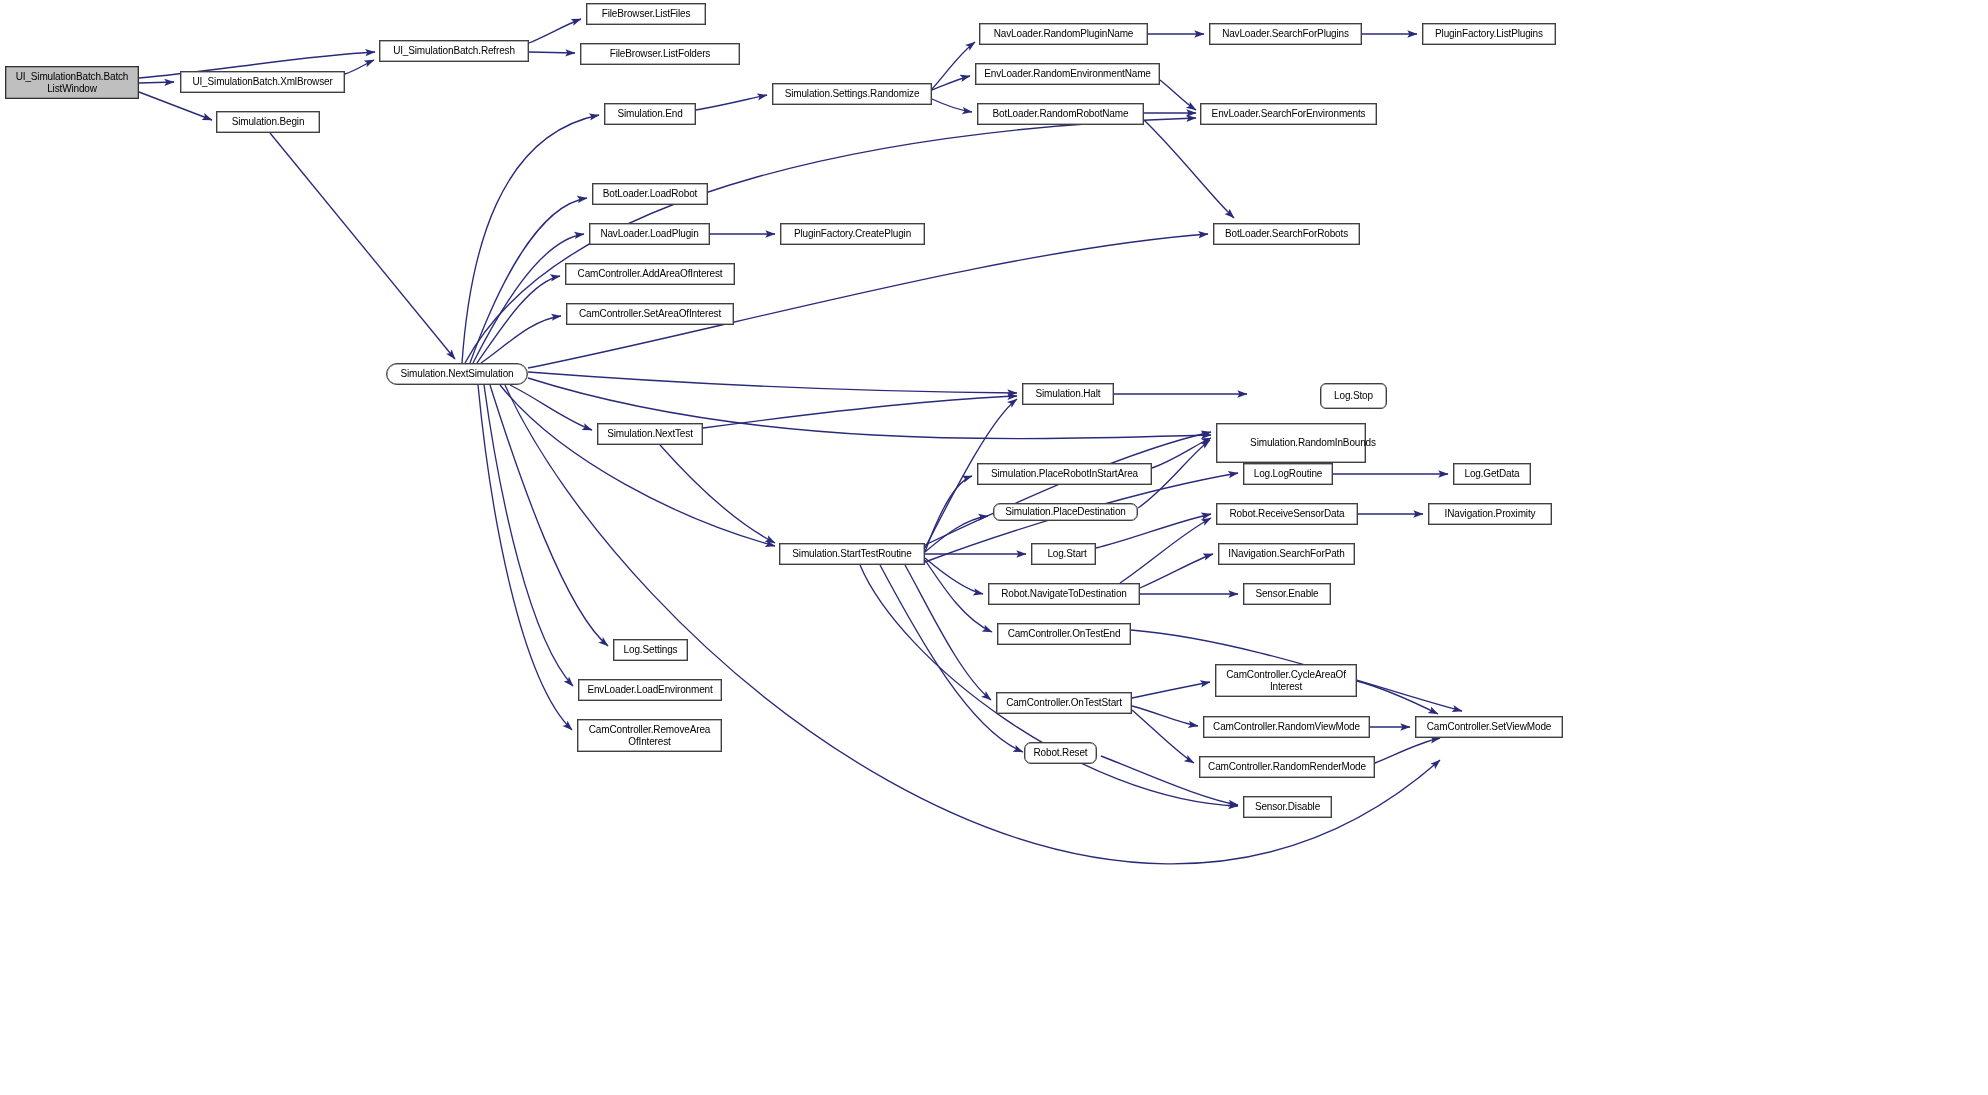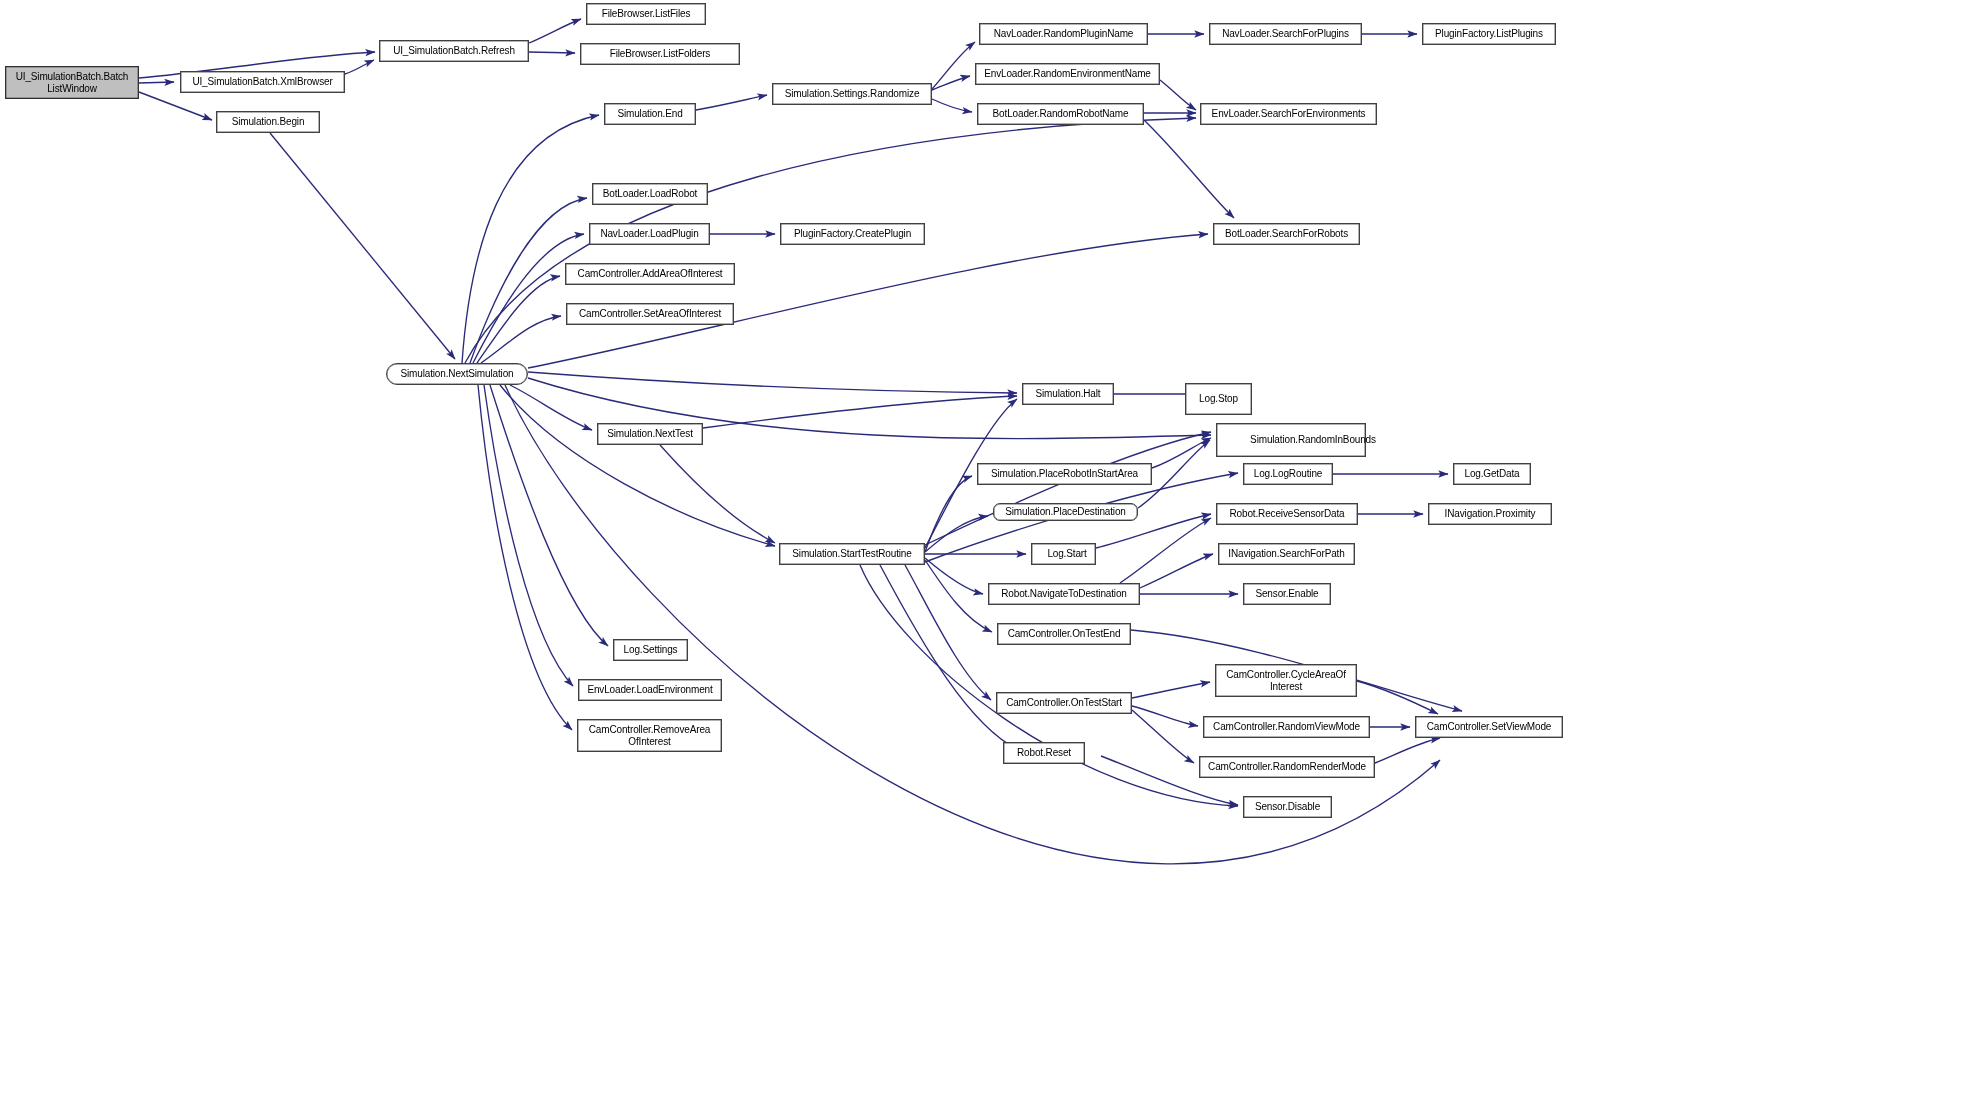--- a/index.html
+++ b/index.html
@@ -118,39 +118,39 @@
     <div class="node" style="left: 1200px; top: 103px; width: 177px; height: 22px;">EnvLoader.SearchForEnvironments</div>
     <div class="node" style="left: 1213px; top: 223px; width: 147px; height: 22px;">BotLoader.SearchForRobots</div>
     <div class="node" style="left: 592px; top: 183px; width: 116px; height: 22px;">BotLoader.LoadRobot</div>
     <div class="node" style="left: 589px; top: 223px; width: 121px; height: 22px;">NavLoader.LoadPlugin</div>
     <div class="node" style="left: 780px; top: 223px; width: 145px; height: 22px;">PluginFactory.CreatePlugin</div>
     <div class="node" style="left: 565px; top: 263px; width: 170px; height: 22px;">CamController.AddAreaOfInterest</div>
     <div class="node" style="left: 566px; top: 303px; width: 168px; height: 22px;">CamController.SetAreaOfInterest</div>
     <div class="node" style="left: 386px; top: 363px; width: 142px; height: 22px; border-radius: 11px;">Simulation.NextSimulation</div>
     <div class="node" style="left: 597px; top: 423px; width: 106px; height: 22px;">Simulation.NextTest</div>
     <div class="node" style="left: 1022px; top: 383px; width: 92px; height: 22px;">Simulation.Halt</div>
-    <div class="node" style="left: 1185px; top: 383px; width: 67px; height: 32px;">Log.Stop</div>
-    <div class="node" style="left: 1216px; top: 423px; width: 150px; height: 34px; padding-left: 44px;">Simulation.RandomInBounds</div>
+    <div class="node" style="left: 1320px; top: 383px; width: 67px; height: 26px; border-radius: 6px;">Log.Stop</div>
+    <div class="node" style="left: 1216px; top: 423px; width: 150px; height: 40px; padding-left: 44px;">Simulation.RandomInBounds</div>
     <div class="node" style="left: 977px; top: 463px; width: 175px; height: 22px;">Simulation.PlaceRobotInStartArea</div>
     <div class="node" style="left: 1243px; top: 463px; width: 90px; height: 22px;">Log.LogRoutine</div>
     <div class="node" style="left: 1453px; top: 463px; width: 78px; height: 22px;">Log.GetData</div>
     <div class="node" style="left: 993px; top: 503px; width: 145px; height: 18px; border-radius: 7px;">Simulation.PlaceDestination</div>
     <div class="node" style="left: 1216px; top: 503px; width: 142px; height: 22px;">Robot.ReceiveSensorData</div>
     <div class="node" style="left: 1428px; top: 503px; width: 124px; height: 22px;">INavigation.Proximity</div>
     <div class="node" style="left: 779px; top: 543px; width: 146px; height: 22px;">Simulation.StartTestRoutine</div>
     <div class="node" style="left: 1031px; top: 543px; width: 65px; height: 22px; padding-left: 7px;">Log.Start</div>
     <div class="node" style="left: 1218px; top: 543px; width: 137px; height: 22px;">INavigation.SearchForPath</div>
     <div class="node" style="left: 988px; top: 583px; width: 152px; height: 22px;">Robot.NavigateToDestination</div>
     <div class="node" style="left: 1243px; top: 583px; width: 88px; height: 22px;">Sensor.Enable</div>
     <div class="node" style="left: 997px; top: 623px; width: 134px; height: 22px;">CamController.OnTestEnd</div>
     <div class="node" style="left: 1215px; top: 664px; width: 142px; height: 33px;">CamController.CycleAreaOf
 Interest</div>
     <div class="node" style="left: 996px; top: 692px; width: 136px; height: 22px;">CamController.OnTestStart</div>
     <div class="node" style="left: 1203px; top: 716px; width: 167px; height: 22px;">CamController.RandomViewMode</div>
     <div class="node" style="left: 1415px; top: 716px; width: 148px; height: 22px;">CamController.SetViewMode</div>
     <div class="node" style="left: 1199px; top: 756px; width: 176px; height: 22px;">CamController.RandomRenderMode</div>
-    <div class="node" style="left: 1003px; top: 742px; width: 82px; height: 22px;">Robot.Reset</div>
+    <div class="node" style="left: 1024px; top: 742px; width: 73px; height: 22px; border-radius: 7px;">Robot.Reset</div>
     <div class="node" style="left: 1243px; top: 796px; width: 89px; height: 22px;">Sensor.Disable</div>
     <div class="node" style="left: 613px; top: 639px; width: 75px; height: 22px;">Log.Settings</div>
     <div class="node" style="left: 578px; top: 679px; width: 144px; height: 22px;">EnvLoader.LoadEnvironment</div>
     <div class="node" style="left: 577px; top: 719px; width: 145px; height: 33px;">CamController.RemoveArea
 OfInterest</div>
   </div>
 
 </body></html>

